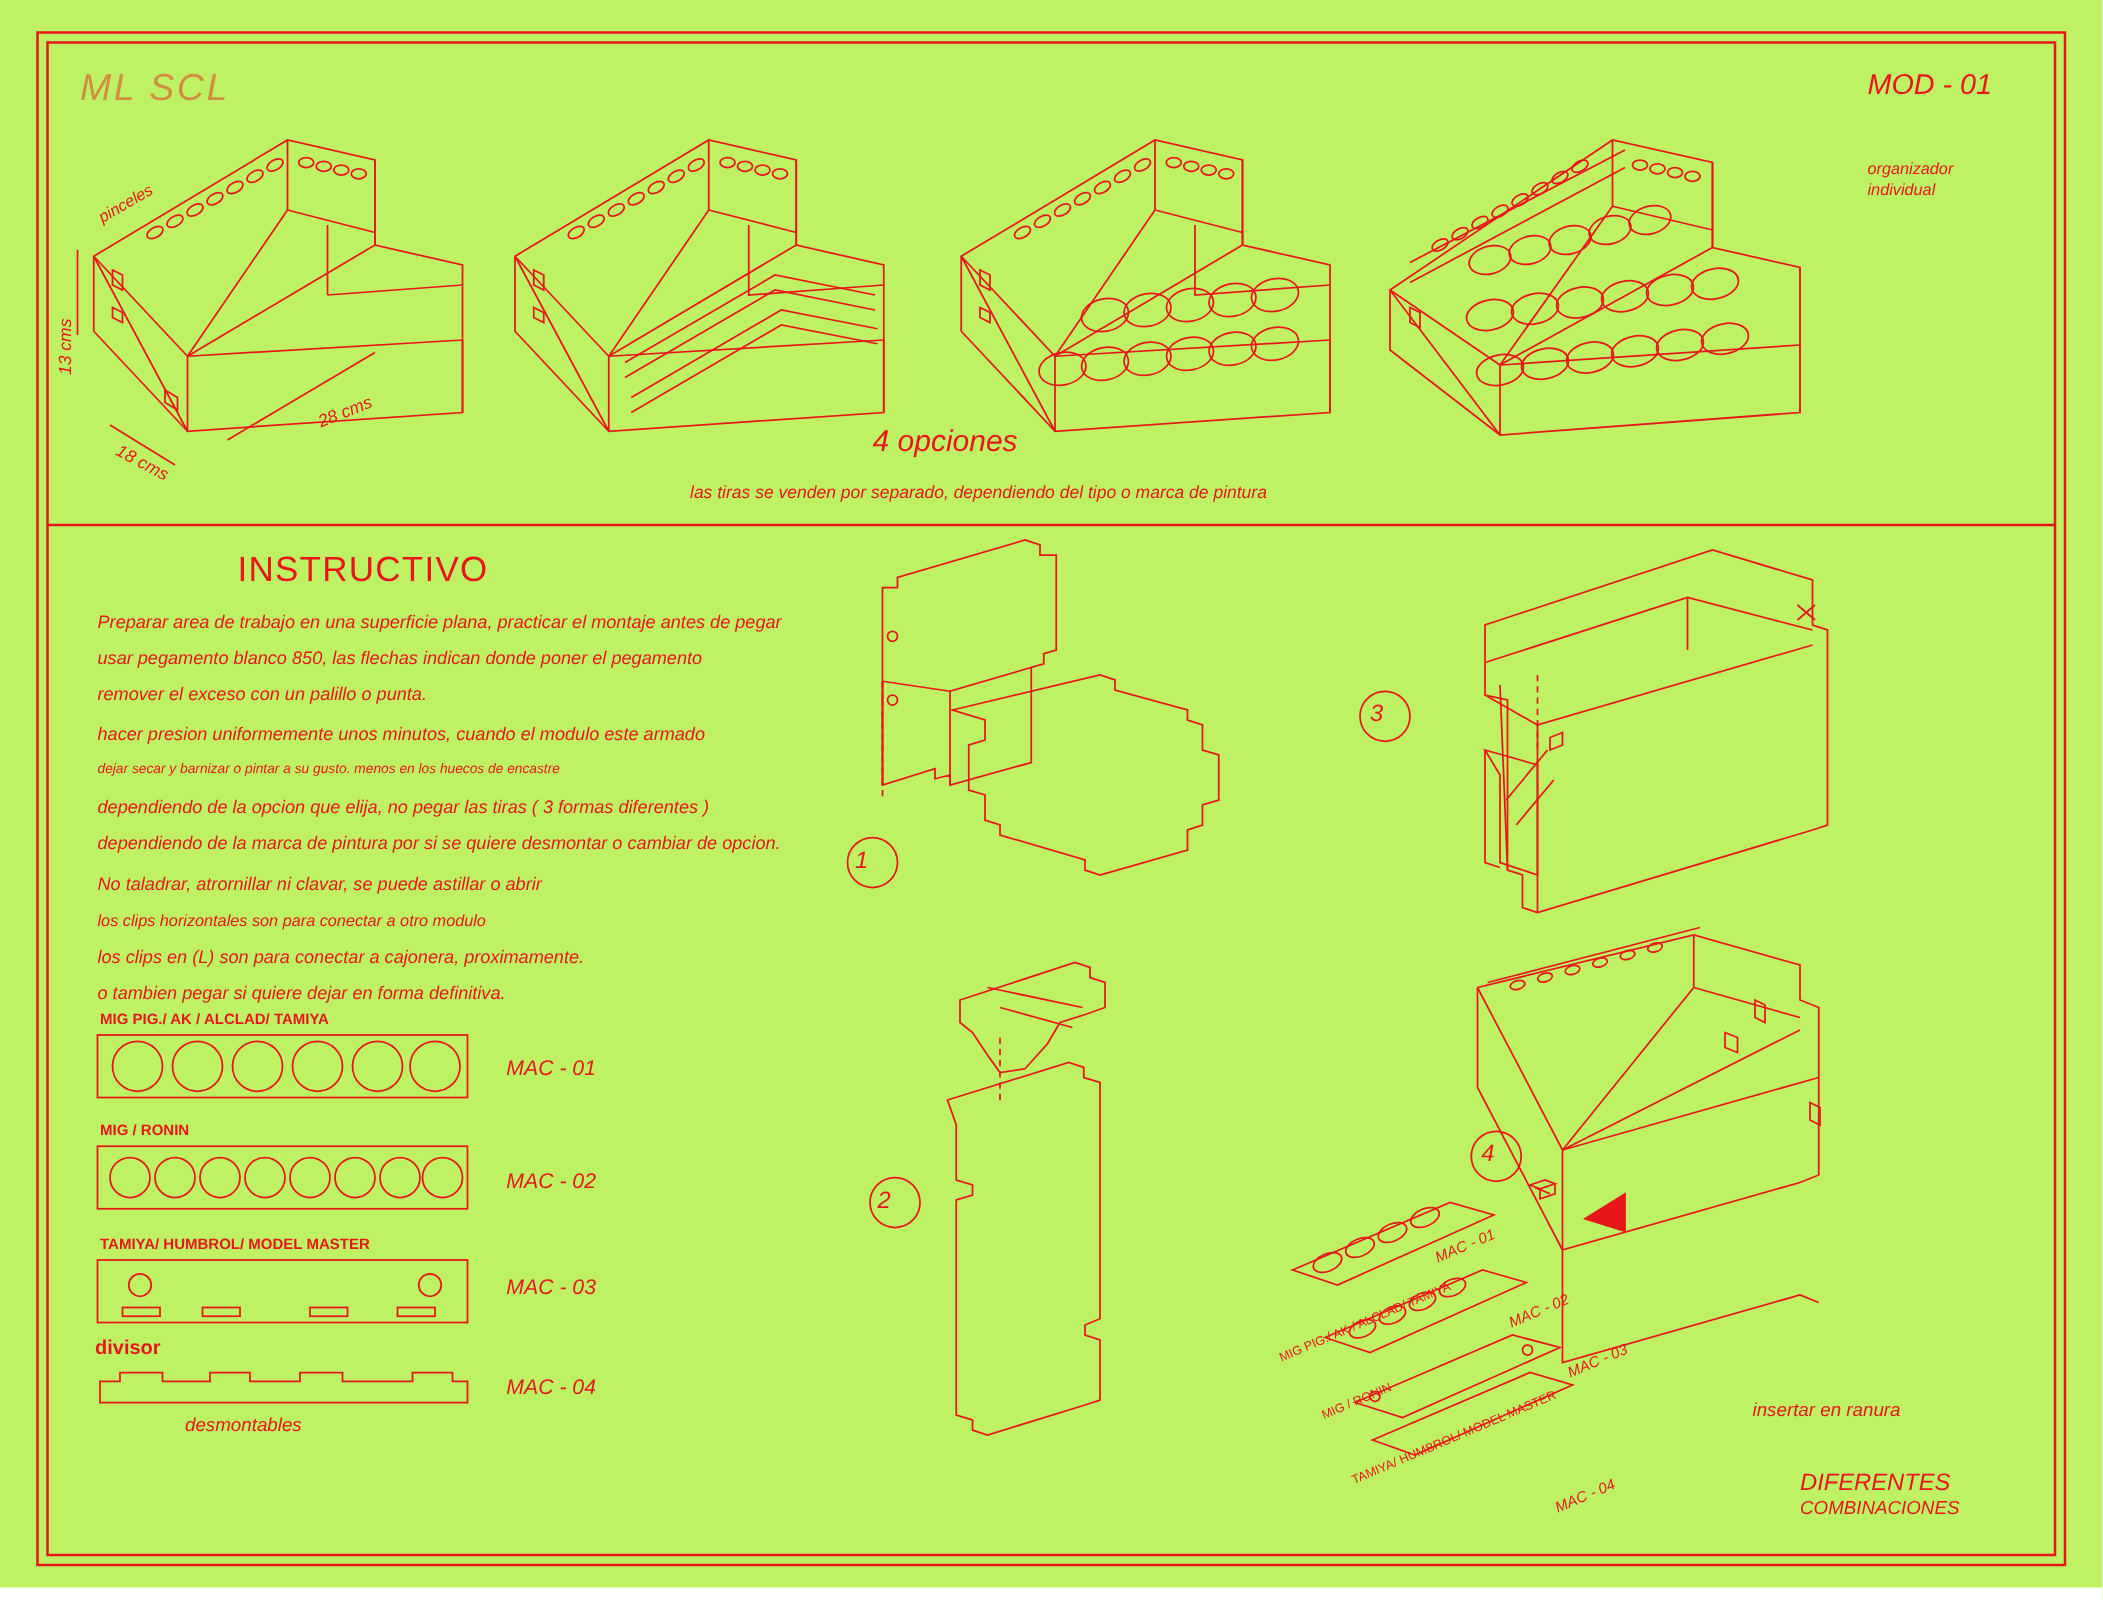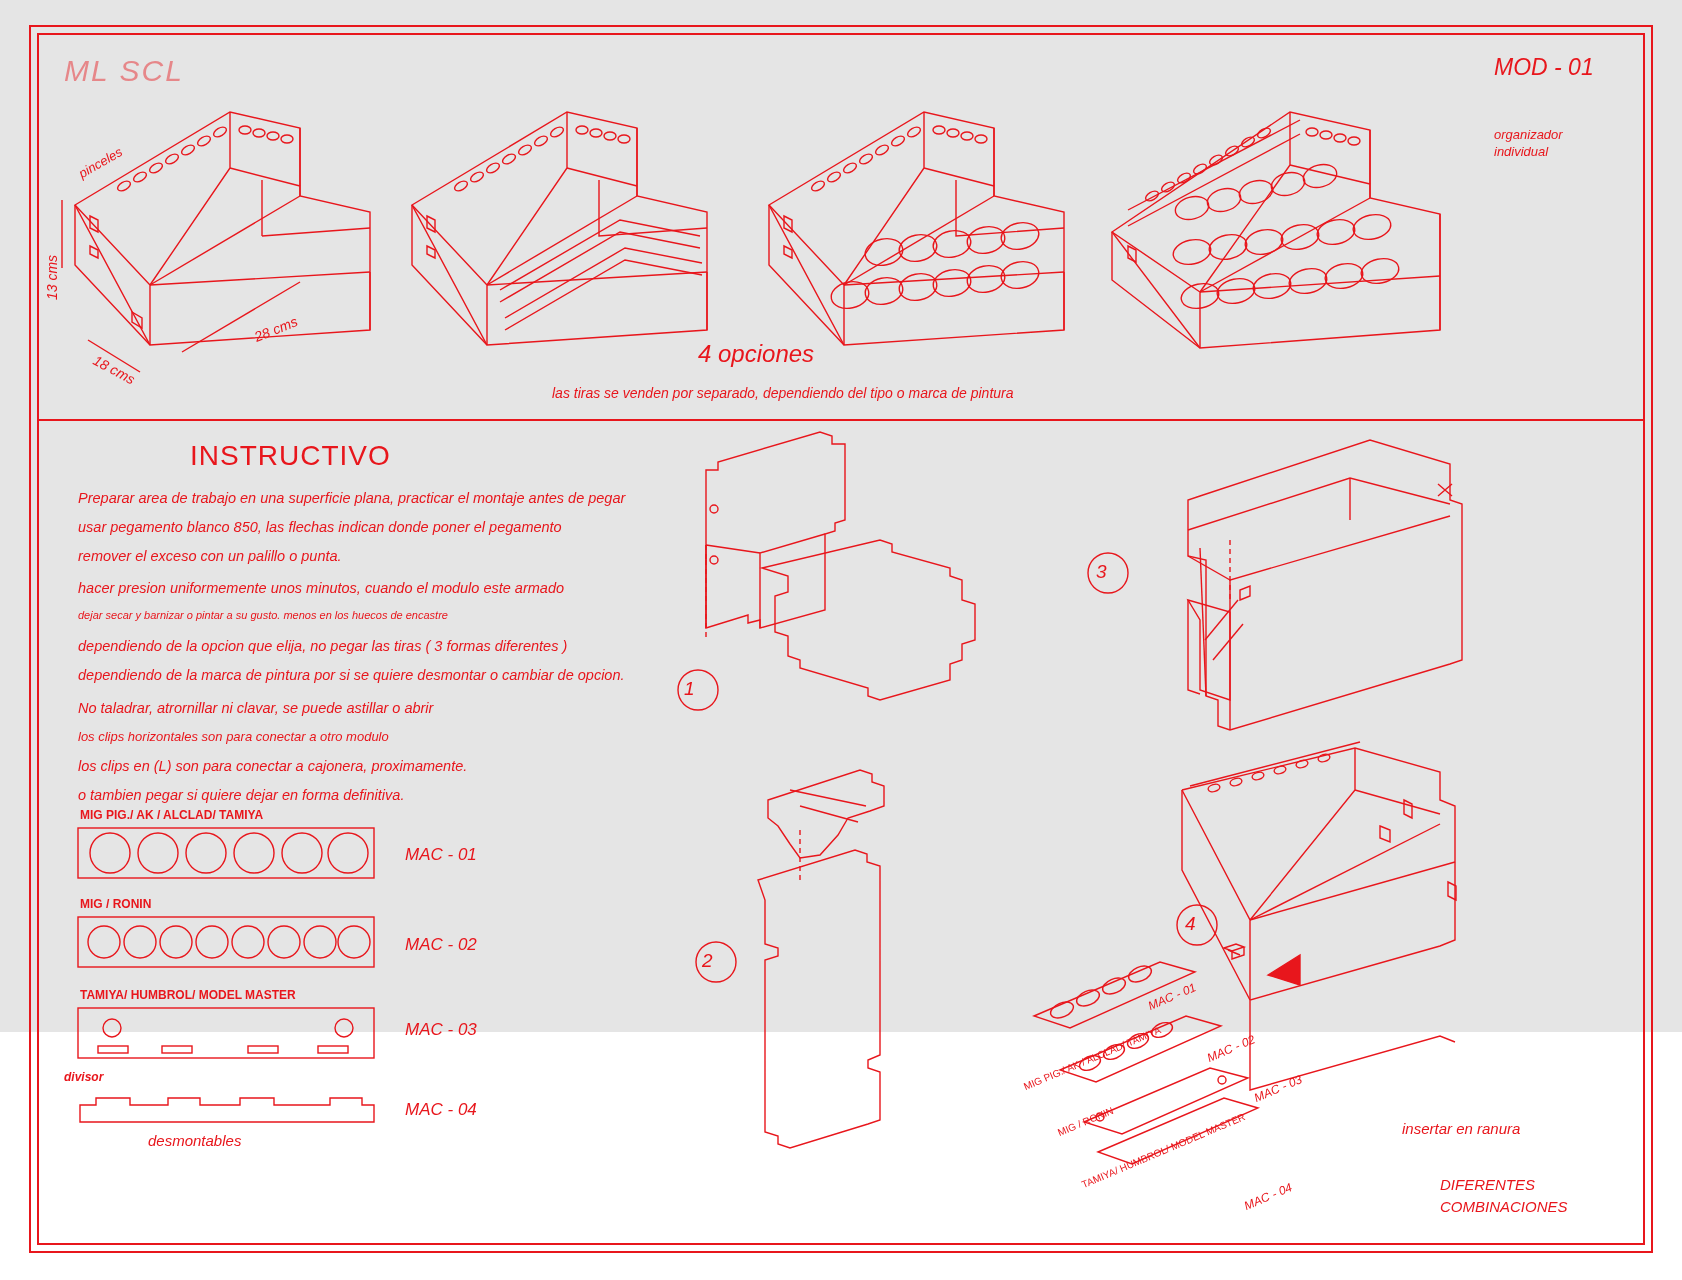--- a/index.html
+++ b/index.html
@@ -1,17 +1,17 @@
 <!DOCTYPE html>
 <html><head>
 <meta charset="utf-8">
 <style>
   html,body{margin:0;padding:0;background:#ffffff;}
   body{width:1682px;height:1280px;font-family:"Liberation Sans",sans-serif;overflow:hidden;}
-  #sheet{position:relative;width:1682px;height:1032px;background:#e5e5e5;}
+  #sheet{position:relative;width:1682px;height:1270px;background:#bef264;}
   svg{display:block;}
   .txt{position:absolute;color:#e8161c;white-space:nowrap;}
   .italic{font-style:italic;}
   .tiny{font-size:11px;}
 </style>
 </head>
 <body>
 
 <div id="sheet">
 
@@ -342,33 +342,33 @@
       <div class="txt italic" style="left: 78px; top: 787px; font-size: 14.5px;">o tambien pegar si quiere dejar en forma definitiva.</div>
     </div>
 
   <div id="strip-text">
       <div class="txt" style="left: 80px; top: 808px; font-size: 12px; font-weight: bold;">MIG PIG./ AK / ALCLAD/ TAMIYA</div>
       <div class="txt italic" style="left: 405px; top: 845px; font-size: 17px;">MAC - 01</div>
       <div class="txt" style="left: 80px; top: 897px; font-size: 12px; font-weight: bold;">MIG / RONIN</div>
       <div class="txt italic" style="left: 405px; top: 935px; font-size: 17px;">MAC - 02</div>
       <div class="txt" style="left: 80px; top: 988px; font-size: 12px; font-weight: bold;">TAMIYA/ HUMBROL/ MODEL MASTER</div>
       <div class="txt italic" style="left: 405px; top: 1020px; font-size: 17px;">MAC - 03</div>
-      <div class="txt" style="left: 64px; top: 1070px; font-size: 12px; font-weight: bold; font-style: italic;">divisor</div>
+      <div class="txt" style="left: 76px; top: 1070px; font-size: 16px; font-weight: bold;">divisor</div>
       <div class="txt italic" style="left: 405px; top: 1100px; font-size: 17px;">MAC - 04</div>
     </div>
 
   <div class="txt italic" style="left:148px;top:1132px;font-size:15px;">desmontables</div>
 
   <div class="txt italic" style="left:684px;top:678px;font-size:19px;">1</div>
   <div class="txt italic" style="left:702px;top:950px;font-size:19px;">2</div>
   <div class="txt italic" style="left:1096px;top:561px;font-size:19px;">3</div>
   <div class="txt italic" style="left:1185px;top:913px;font-size:19px;">4</div>
 
   <div class="txt italic" style="left:1402px;top:1120px;font-size:15px;">insertar en ranura</div>
-  <div class="txt italic" style="left:1440px;top:1176px;font-size:15px;">DIFERENTES</div>
+  <div class="txt italic" style="left:1440px;top:1176px;font-size:19px;">DIFERENTES</div>
   <div class="txt italic" style="left:1440px;top:1198px;font-size:15px;">COMBINACIONES</div>
 
   <div class="txt italic" style="left:1146px;top:1000px;font-size:12px;transform:rotate(-23deg);transform-origin:left top;">MAC - 01</div>
   <div class="txt italic" style="left:1205px;top:1052px;font-size:12px;transform:rotate(-23deg);transform-origin:left top;">MAC - 02</div>
   <div class="txt italic" style="left:1252px;top:1092px;font-size:12px;transform:rotate(-23deg);transform-origin:left top;">MAC - 03</div>
   <div class="txt italic" style="left:1242px;top:1200px;font-size:12px;transform:rotate(-23deg);transform-origin:left top;">MAC - 04</div>
 
   <div class="txt tiny" style="left:1022px;top:1082px;font-size:10px;transform:rotate(-23deg);transform-origin:left top;">MIG PIG./ AK / ALCLAD/ TAMIYA</div>
   <div class="txt tiny" style="left:1056px;top:1128px;font-size:10px;transform:rotate(-23deg);transform-origin:left top;">MIG / RONIN</div>
   <div class="txt tiny" style="left:1080px;top:1180px;font-size:10px;transform:rotate(-23deg);transform-origin:left top;">TAMIYA/ HUMBROL/ MODEL MASTER</div>

